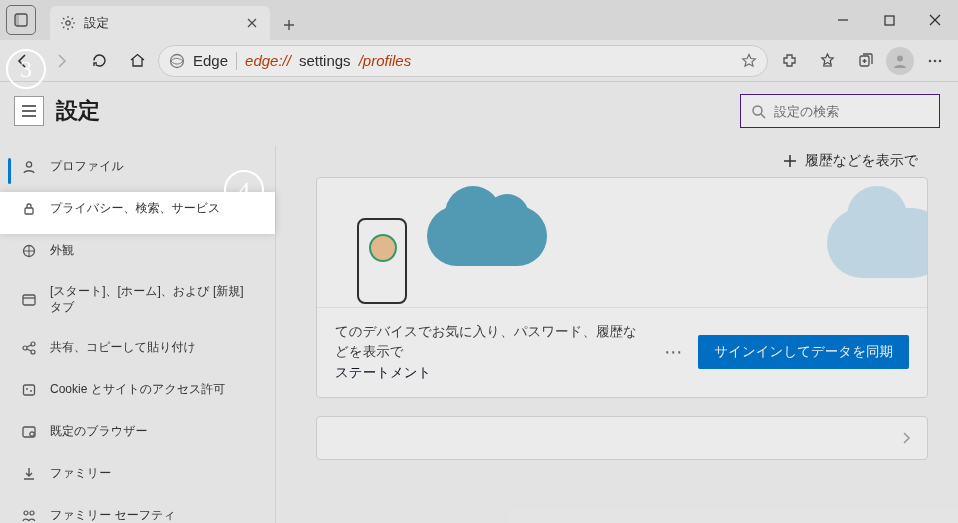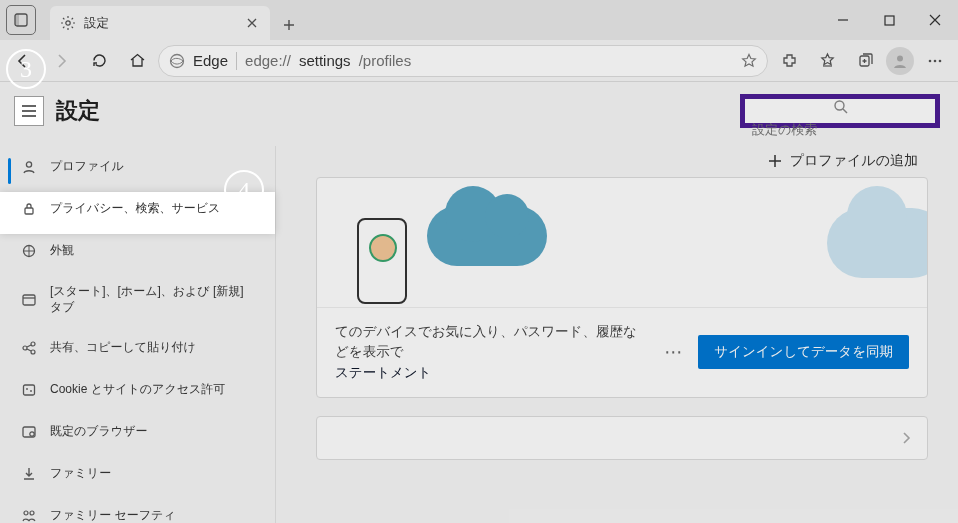--- a/index.html
+++ b/index.html
@@ -79,47 +79,46 @@
     border:1px solid #ddd;
     border-radius:16px;
     display:flex;
     align-items:center;
     padding:0 10px;
     gap:8px;
     font-size:15px;
     color:#666;
   }
   .addrbar .seg-strong { color:#333; }
-  .addrbar .seg-dim { color:#737373; }
+  .addrbar .seg-dim { color:#c2410c;font-style:italic; }
   .divider-v { width:1px; height:18px; background:#ccc; }
   .addrbar .star { margin-left:auto; color:#777; }
   .avatar {
     width:28px;height:28px;border-radius:50%;background:#ddd;display:flex;align-items:center;justify-content:center;color:#888;
   }
   
   .settings-header {
     display:flex;
     align-items:center;
     padding: 12px 18px 18px 14px;
     gap:12px;
   }
   .hamburger {
     width:30px;height:30px;border:1px solid #999;display:flex;align-items:center;justify-content:center;background:#fff;
     position:relative; z-index:20;
   }
   .settings-title { font-size:22px; font-weight:600; color:#222; }
   .search-box {
     margin-left:auto;
     width:200px;height:34px;
-    border:5px solid #4c1d95;
+    border:1px solid #4c1d95;
     background:#fff;
     display:flex;align-items:center;
     padding:0 10px; gap:8px;
     color:#888;
-    flex-direction:column;
   }
   .search-box input {
     border:none;outline:none;flex:1;font-size:13px;background:transparent;
   }
   
   .content-area {
     display:flex;
     height: calc(523px - 40px - 42px - 58px);
   }
   .sidebar {
@@ -447,21 +446,21 @@
         </span>
       <span class="nav-label">Edge バー</span>
     </div>
   </div>
 
   <div class="main">
     <div class="add-profile">
       <svg width="14" height="14" viewBox="0 0 14 14">
           <path d="M7 1v12M1 7h12" stroke="#333" stroke-width="1.5"></path>
         </svg>
-      <span>プロファイルの追加</span>
+      <span>履歴などを表示で</span>
     </div>
     <div class="card">
       <div class="cloud-area">
         <div class="cloud1"></div>
         <div class="cloud2"></div>
         <div class="phone">
             <div class="phone-avatar"></div>
           </div>
       </div>
       <div class="sync-row">

